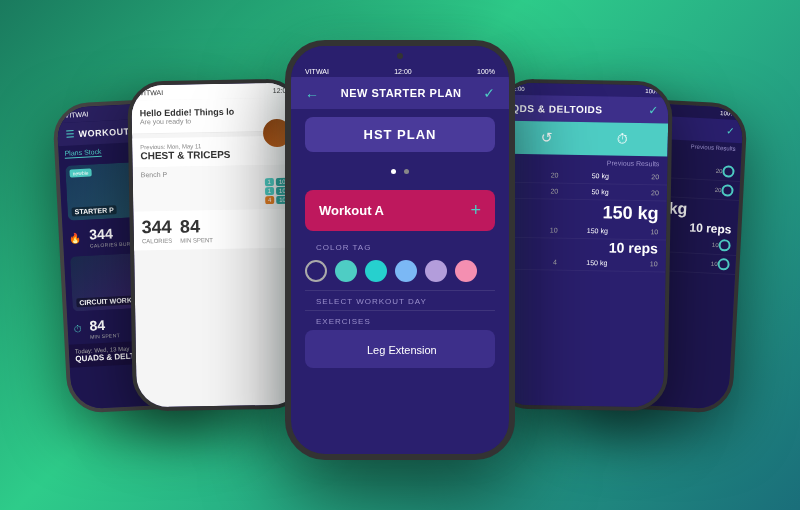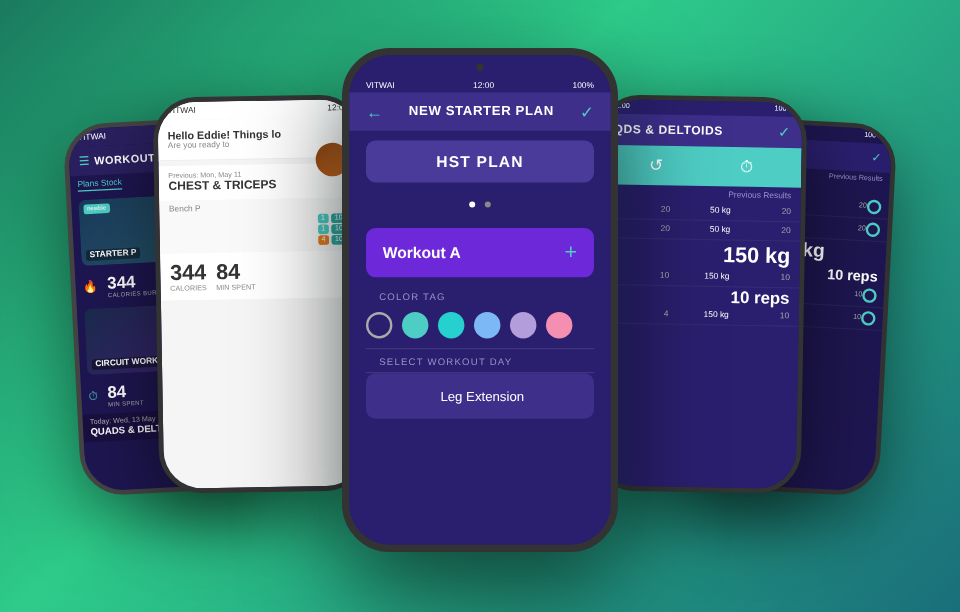--- a/index.html
+++ b/index.html
@@ -328,21 +328,21 @@
       width: 5px;
       height: 5px;
       border-radius: 50%;
       background: #888;
       margin: 0 2px;
     }
     .phone-center .dot.active {
       background: #fff;
     }
     .phone-center .workout-row {
-      background: #6d28d9;
+      background: #be185d;
       margin: 12px 14px 6px;
       border-radius: 8px;
       padding: 10px 14px;
       display: flex;
       justify-content: space-between;
       align-items: center;
       text-align: center;
     }
     .phone-center .workout-name {
       color: #fff;
@@ -720,20 +720,21 @@
     <div class="color-dot empty"></div>
     <div class="color-dot" style="background:#4ecdc4"></div>
     <div class="color-dot" style="background:#26d0ce"></div>
     <div class="color-dot" style="background:#7bb8f5"></div>
     <div class="color-dot" style="background:#b39ddb"></div>
     <div class="color-dot" style="background:#f48fb1"></div>
   </div>
   <div class="divider"></div>
   <div class="section-label">SELECT WORKOUT DAY</div>
   <div class="divider"></div>
+  <div class="section-label">EXERCISES</div>
   <div class="exercise-item">
     <span class="exercise-name">Leg Extension</span>
   </div>
 </div>
 
 <div class="phone phone-right1">
   <div class="screen">
     <div class="status-bar">
       <span>12:00</span>
       <span>100%</span>

